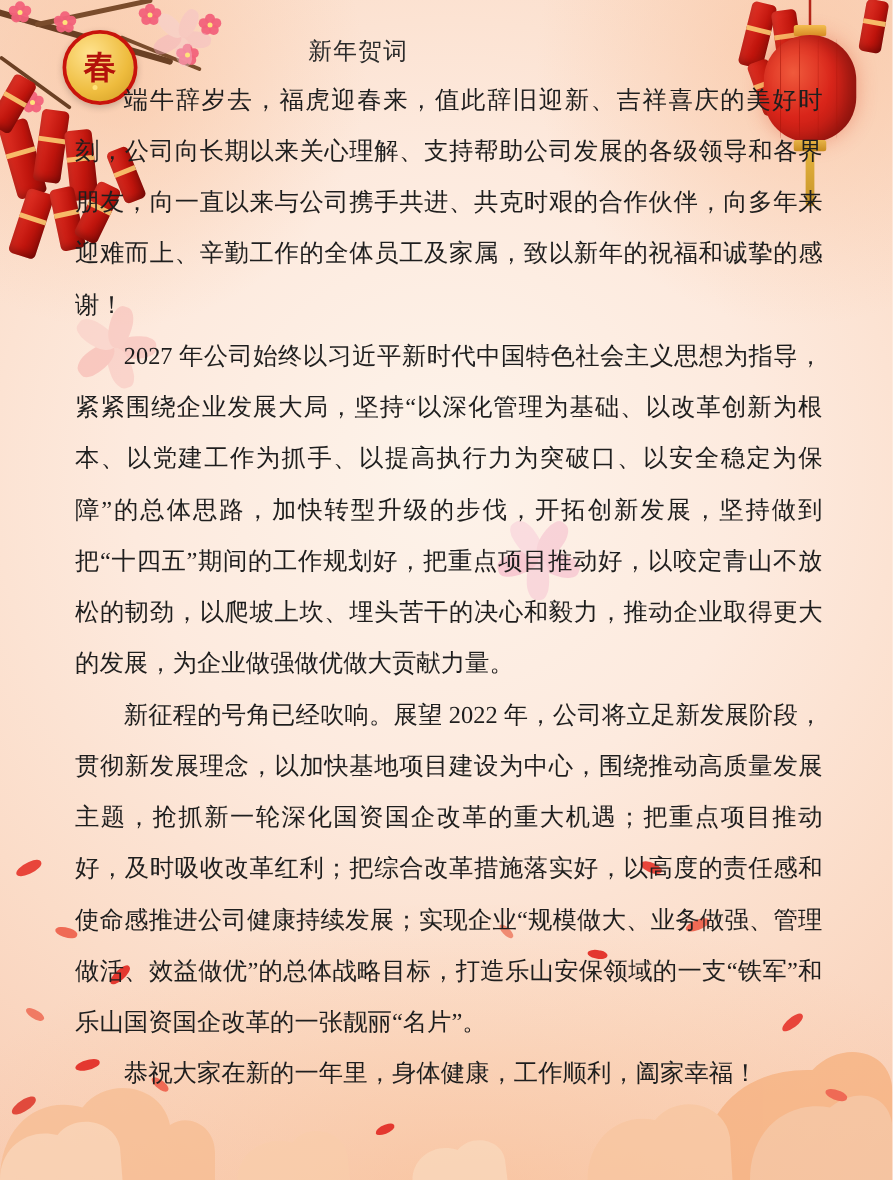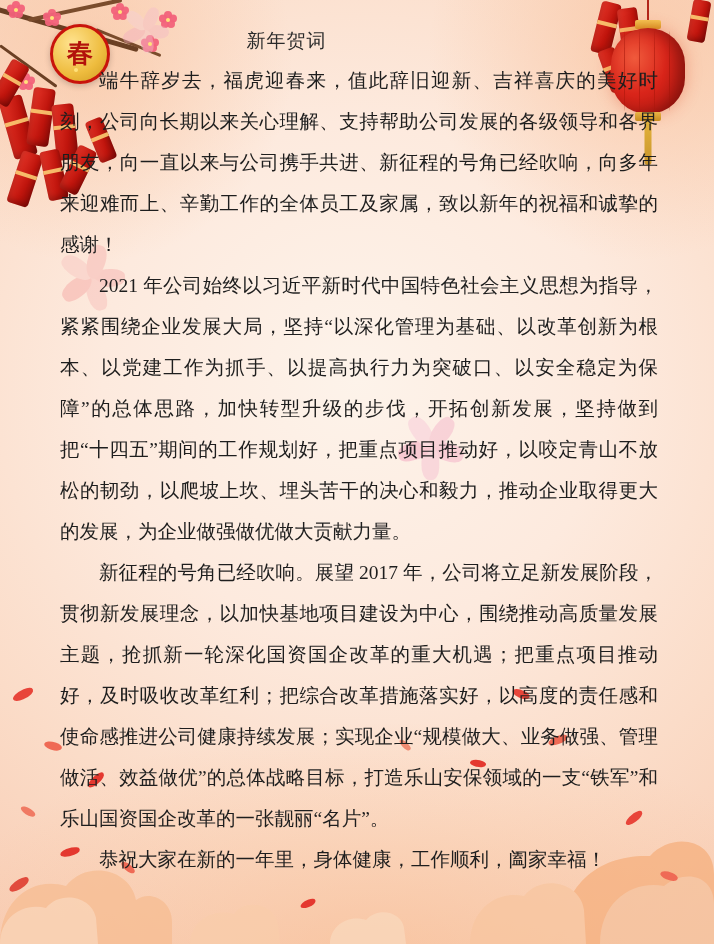--- a/index.html
+++ b/index.html
@@ -383,20 +383,20 @@
     <div class="confetti" style="left:470px; top:760px; width:16px; height:7px;  background:#e4382f; border-radius:60% 40% 55% 45%; transform:rotate(12deg);"></div>
     <div class="confetti" style="left:624px; top:814px; width:20px; height:8px;  background:#e8453a; border-radius:60% 40% 55% 45%; transform:rotate(-36deg);"></div>
     <div class="confetti" style="left:660px; top:872px; width:18px; height:8px;  background:#ef6a55; border-radius:60% 40% 55% 45%; transform:rotate(22deg);"></div>
     <div class="confetti" style="left:300px; top:900px; width:16px; height:7px;  background:#e4382f; border-radius:60% 40% 55% 45%; transform:rotate(-20deg);"></div>
     <div class="confetti" style="left:398px; top:742px; width:14px; height:6px;  background:#f08b72; border-radius:60% 40% 55% 45%; transform:rotate(48deg);"></div>
   </div>
 
   <div class="content">
     <div class="doc-title">新年贺词</div>
     <div class="body-text">
-      <p>端牛辞岁去，福虎迎春来，值此辞旧迎新、吉祥喜庆的美好时刻，公司向长期以来关心理解、支持帮助公司发展的各级领导和各界朋友，向一直以来与公司携手共进、新征程的号角已经吹响，向多年来迎难而上、辛勤工作的全体员工及家属，致以新年的祝福和诚挚的感谢！</p>
-      <p>2021 年公司始终以习近平新时代中国特色社会主义思想为指导，紧紧围绕企业发展大局，坚持“以深化管理为基础、以改革创新为根本、以党建工作为抓手、以提高执行力为突破口、以安全稳定为保障”的总体思路，加快转型升级的步伐，开拓创新发展，坚持做到把“十四五”期间的工作规划好，把重点项目推动好，以咬定青山不放松的韧劲，以爬坡上坎、埋头苦干的决心和毅力，推动企业取得更大的发展，为企业做强做优做大贡献力量。</p>
-      <p>新征程的号角已经吹响。展望 2017 年，公司将立足新发展阶段，贯彻新发展理念，以加快基地项目建设为中心，围绕推动高质量发展主题，抢抓新一轮深化国资国企改革的重大机遇；把重点项目推动好，及时吸收改革红利；把综合改革措施落实好，以高度的责任感和使命感推进公司健康持续发展；实现企业“规模做大、业务做强、管理做活、效益做优”的总体战略目标，打造乐山安保领域的一支“铁军”和乐山国资国企改革的一张靓丽“名片”。</p>
+      <p>端牛辞岁去，福虎迎春来，值此辞旧迎新、吉祥喜庆的美好时刻，公司向长期以来关心理解、支持帮助公司发展的各级领导和各界朋友，向一直以来与公司携手共进、共克时艰的合作伙伴，向多年来迎难而上、辛勤工作的全体员工及家属，致以新年的祝福和诚挚的感谢！</p>
+      <p>2027 年公司始终以习近平新时代中国特色社会主义思想为指导，紧紧围绕企业发展大局，坚持“以深化管理为基础、以改革创新为根本、以党建工作为抓手、以提高执行力为突破口、以安全稳定为保障”的总体思路，加快转型升级的步伐，开拓创新发展，坚持做到把“十四五”期间的工作规划好，把重点项目推动好，以咬定青山不放松的韧劲，以爬坡上坎、埋头苦干的决心和毅力，推动企业取得更大的发展，为企业做强做优做大贡献力量。</p>
+      <p>新征程的号角已经吹响。展望 2022 年，公司将立足新发展阶段，贯彻新发展理念，以加快基地项目建设为中心，围绕推动高质量发展主题，抢抓新一轮深化国资国企改革的重大机遇；把重点项目推动好，及时吸收改革红利；把综合改革措施落实好，以高度的责任感和使命感推进公司健康持续发展；实现企业“规模做大、业务做强、管理做活、效益做优”的总体战略目标，打造乐山安保领域的一支“铁军”和乐山国资国企改革的一张靓丽“名片”。</p>
       <p>恭祝大家在新的一年里，身体健康，工作顺利，阖家幸福！</p>
     </div>
   </div>
 
 </div>
 
 </body></html>

